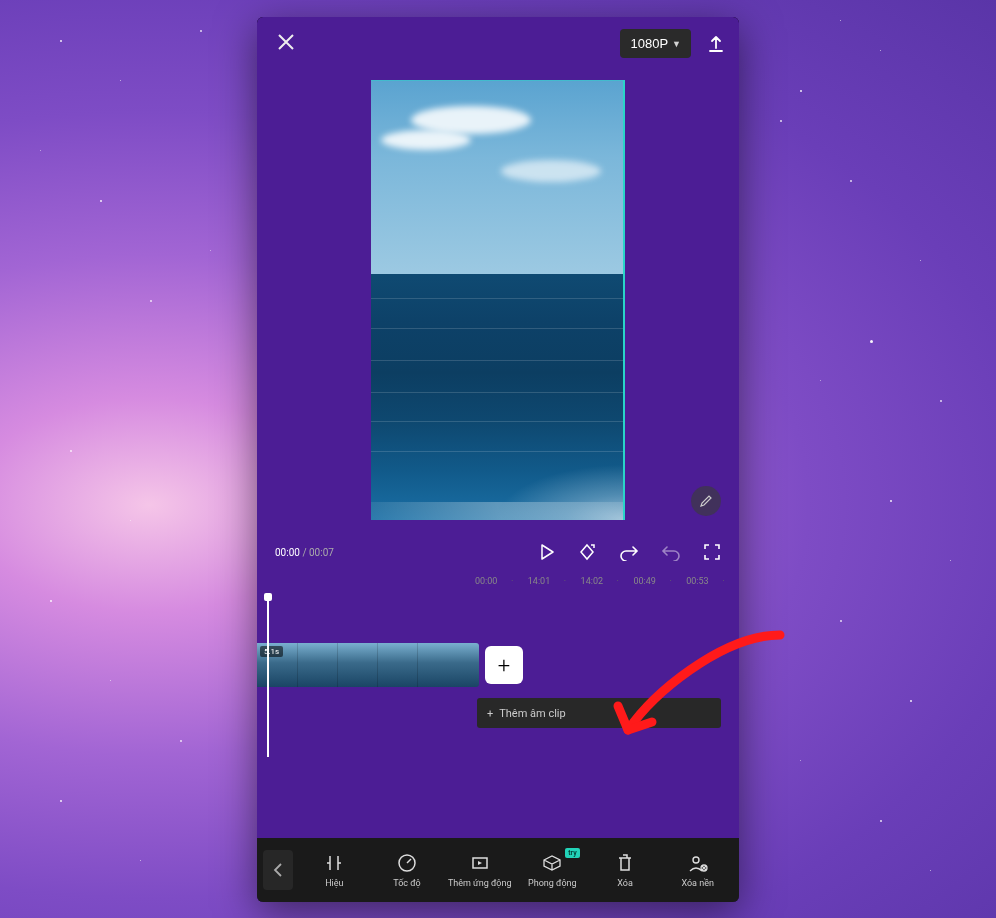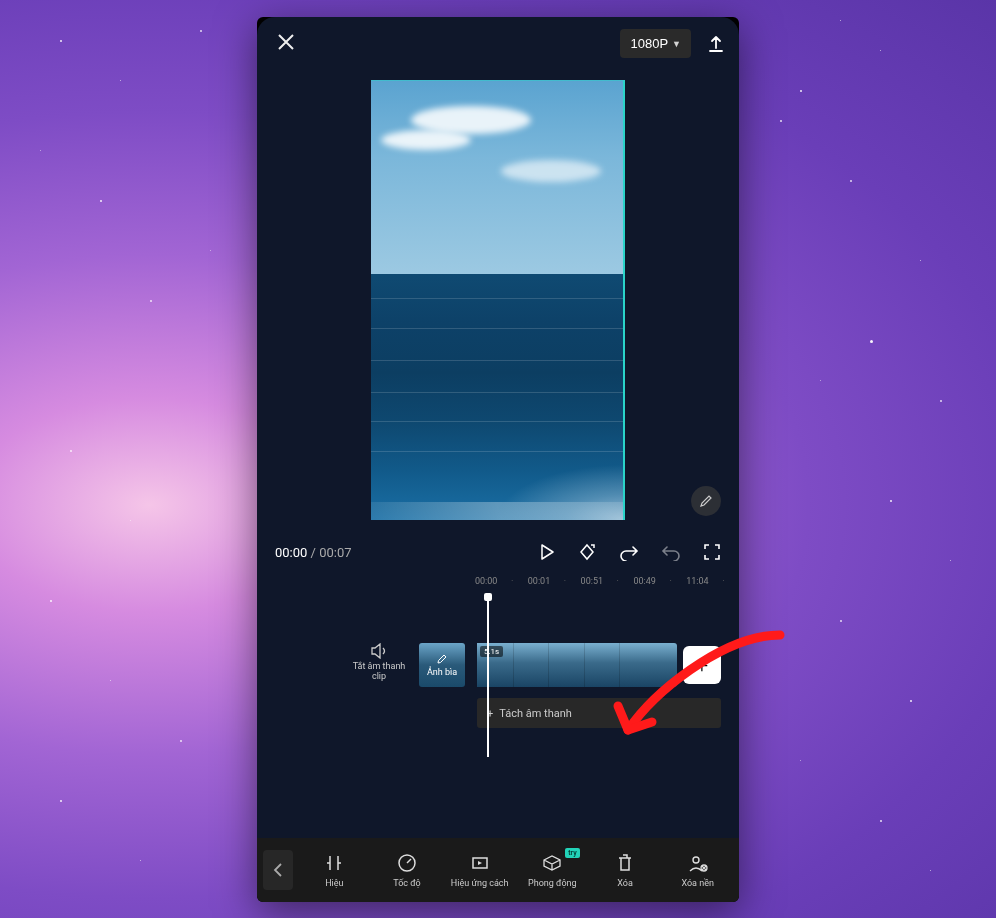--- a/index.html
+++ b/index.html
@@ -16,21 +16,21 @@
     position: absolute;
     left: 257px;
     top: 17px;
     width: 482px;
     height: 885px;
     background: #000;
     border-radius: 6px;
     box-shadow: 0 10px 40px rgba(0,0,0,0.5);
     overflow: hidden;
   }
-  .app { position: relative; width: 100%; height: 100%; background: #0f172a; color: #fff; border-radius: 18px; }
+  .app { position: relative; width: 100%; height: 100%; background: #4c1d95; color: #fff; }
   .top-bar { display: flex; align-items: center; justify-content: space-between; padding: 10px 14px 6px; }
   .close-x { font-size: 22px; color: #eee; padding: 4px 6px; cursor: pointer; }
   .top-right { display: flex; align-items: center; gap: 16px; }
   .res-btn { background: #2a2a2a; color: #fff; border: none; border-radius: 4px; padding: 7px 10px; font-size: 13px; display: flex; align-items: center; gap: 4px; cursor: pointer; }
   .caret { font-size: 9px; opacity: 0.8; }
   .export-icon svg { stroke: #fff; }
   .preview-area { position: relative; height: 468px; display: flex; align-items: center; justify-content: center; }
   .video-frame { width: 254px; height: 440px; position: relative; overflow: hidden; }
   .sky { position: absolute; top: 0; left: 0; right: 0; height: 44%; background: linear-gradient(180deg, #5aa3d0 0%, #7bb7da 40%, #9cc9e2 100%); }
   .cloud { position: absolute; background: rgba(255,255,255,0.85); border-radius: 50%; filter: blur(3px); }
@@ -40,21 +40,21 @@
   .ocean { position: absolute; top: 44%; left: 0; right: 0; bottom: 0;
     background: linear-gradient(180deg, #0f4a72 0%, #0d4168 20%, #0c3e62 40%, #0e4870 60%, #115a8a 80%, #1a6fa5 100%); }
   .wave { position: absolute; left: 0; right: 0; height: 1px; background: rgba(255,255,255,0.15); }
   .splash { position: absolute; bottom: 0; right: 0; width: 140px; height: 60px;
     background: radial-gradient(ellipse at 100% 100%, rgba(255,255,255,0.55) 0%, rgba(255,255,255,0.25) 30%, transparent 65%); }
   .splash2 { position: absolute; bottom: 0; left: 0; right: 0; height: 18px;
     background: linear-gradient(90deg, rgba(255,255,255,0.12), rgba(255,255,255,0.45), rgba(255,255,255,0.18)); opacity: 0.7; }
   .frame-border { position: absolute; inset: 0; border-right: 2px solid #2ad4c9; border-top: 1px solid rgba(42,212,201,0.5); pointer-events: none; }
   .edit-pencil { position: absolute; right: 18px; bottom: 18px; width: 30px; height: 30px; background: rgba(60,60,60,0.65); border-radius: 50%; display: flex; align-items: center; justify-content: center; cursor: pointer; }
   .playbar { display: flex; align-items: center; padding: 8px 18px; gap: 10px; }
-  .time { font-size: 13px; color: #aaa; }
+  .time { font-size: 10px; color: #aaa; }
   .time .cur { color: #fff; }
   .play-controls { margin-left: auto; display: flex; align-items: center; gap: 22px; }
   .ctrl { cursor: pointer; display: flex; align-items: center; }
   .ruler { position: relative; height: 22px; font-size: 9px; color: #888; }
   .ruler-track { position: absolute; left: 0; right: 0; top: 6px; display: flex; }
   .ruler-seg { width: 64px; text-align: left; position: relative; }
   .ruler-seg::after { content: "·"; position: absolute; left: 36px; color: #666; }
   .timeline-zone { position: relative; height: 200px; padding-top: 48px; }
   .tl-row { display: flex; align-items: center; height: 50px; }
   .tl-left { width: 220px; display: flex; justify-content: flex-end; gap: 12px; padding-right: 12px; }
@@ -190,45 +190,29 @@
           <svg width="18" height="18" viewBox="0 0 18 18">
               <path d="M2 6 V2 H6 M12 2 H16 V6 M16 12 V16 H12 M6 16 H2 V12" stroke="#fff" stroke-width="1.6" fill="none"></path>
             </svg>
         </div>
       </div>
     </div>
 
     <div class="ruler">
       <div class="ruler-track" style="left:218px">
         <div class="ruler-seg">00:00</div>
-        <div class="ruler-seg">00:01</div>
-        <div class="ruler-seg">00:51</div>
+        <div class="ruler-seg">14:01</div>
+        <div class="ruler-seg">14:02</div>
         <div class="ruler-seg">00:49</div>
-        <div class="ruler-seg">11:04</div>
+        <div class="ruler-seg">00:53</div>
       </div>
     </div>
 
     <div class="timeline-zone">
       <div class="tl-row">
-        <div class="tl-left">
-          <div class="tl-btn">
-            <div class="ic">
-              <svg width="18" height="16" viewBox="0 0 18 16">
-                  <path d="M2 5 H5 L10 1 V15 L5 11 H2 Z M13 5 Q16 8 13 11" stroke="#ccc" stroke-width="1.3" fill="none"></path>
-                </svg>
-            </div>
-            <span style="text-align:center;max-width:56px;line-height:1.1">Tắt âm thanh clip</span>
-          </div>
-          <div class="cover-thumb">
-            <svg width="12" height="12" viewBox="0 0 12 12">
-                <path d="M2 10 L2.5 7.5 L8 2 L10 4 L4.5 9.5 Z" stroke="#fff" stroke-width="1" fill="none"></path>
-              </svg>
-            <span>Ảnh bìa</span>
-          </div>
-        </div>
         <div style="flex:1;position:relative;padding-right:18px">
           <div style="display:flex;align-items:center">
             <div class="clip-track" style="flex:1;max-width:200px">
               <div class="clip" style="width:100%">
                 <div class="dur-badge">5.1s</div>
                 <div class="seg" style="left:20%"></div>
                   <div class="seg" style="left:40%"></div>
                 <div class="seg" style="left:60%"></div>
                   <div class="seg" style="left:80%"></div>
               </div>
@@ -239,21 +223,21 @@
             </div>
           </div>
           <div class="playhead" style="left:10px;top:-48px"></div>
         </div>
       </div>
 
       <div class="audio-row">
         <div class="audio-left"></div>
         <div class="audio-track">
           <span>+</span>
-          <span>Tách âm thanh</span>
+          <span>Thêm âm clip</span>
         </div>
       </div>
     </div>
 
     <div class="bottom-toolbar">
       <div class="back-chev">
         <svg width="10" height="16" viewBox="0 0 10 16">
             <path d="M8 2 L2 8 L8 14" stroke="#aaa" stroke-width="1.8" fill="none"></path>
           </svg>
       </div>
@@ -274,21 +258,21 @@
           </div>
         <span>Tốc độ</span>
       </div>
       <div class="tool">
         <div class="ic">
             <svg width="20" height="20" viewBox="0 0 20 20">
               <rect x="3" y="5" width="14" height="10" stroke="#ddd" stroke-width="1.5" fill="none"></rect>
               <path d="M8 8 L12 10 L8 12 Z" fill="#ddd"></path>
             </svg>
           </div>
-        <span>Hiệu ứng cách</span>
+        <span>Thêm ứng động</span>
       </div>
       <div class="tool">
         <div class="try-badge">try</div>
         <div class="ic">
             <svg width="22" height="22" viewBox="0 0 22 22">
               <path d="M3 8 L11 4 L19 8 L19 14 L11 18 L3 14 Z M3 8 L11 12 L19 8 M11 12 V18" stroke="#ddd" stroke-width="1.3" fill="none"></path>
             </svg>
           </div>
         <span>Phong động</span>
       </div>

